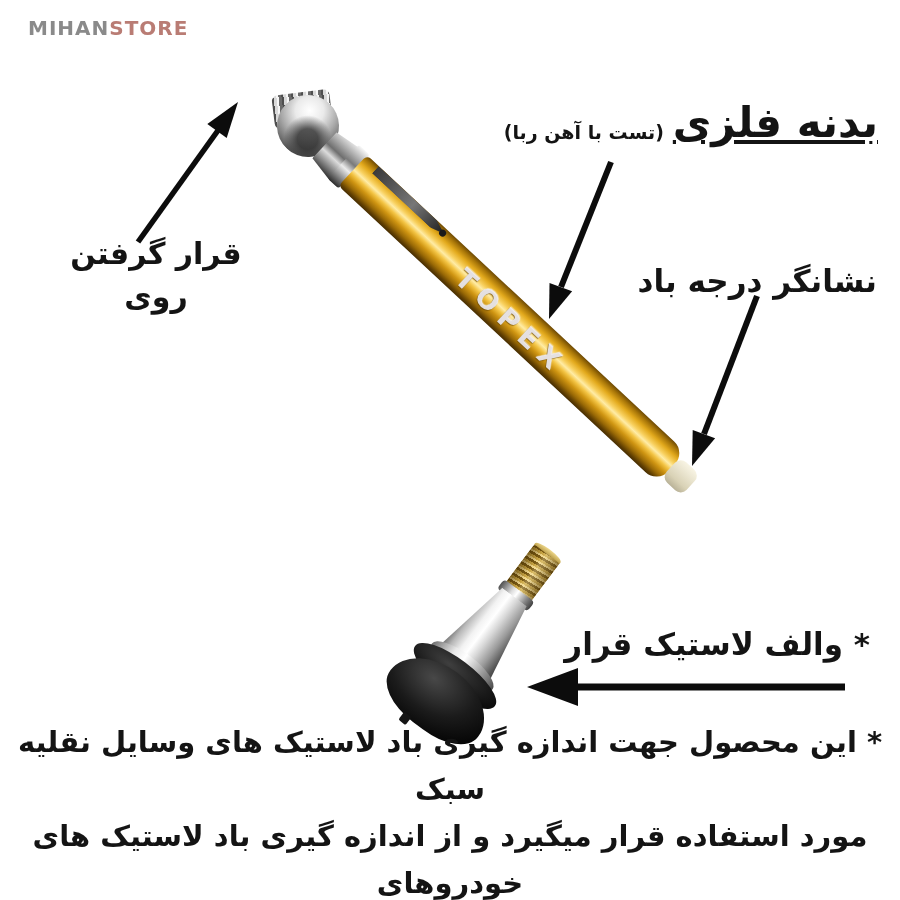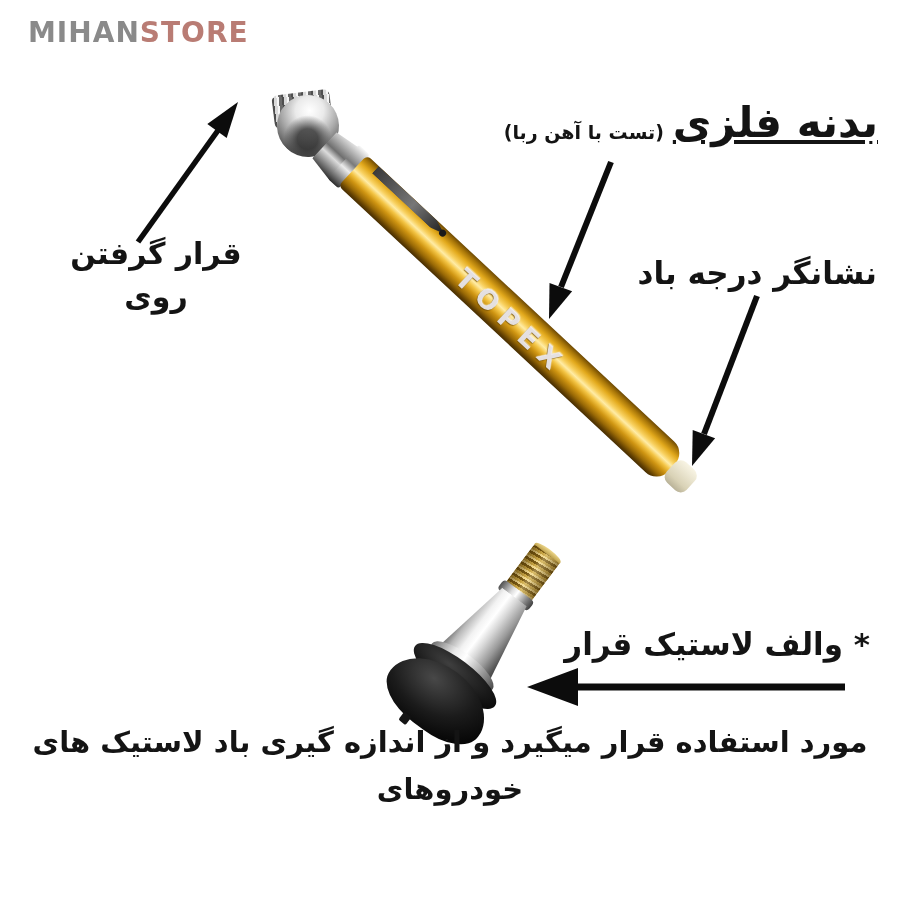--- a/index.html
+++ b/index.html
@@ -3,31 +3,31 @@
 <meta charset="utf-8">
 <style>
   html, body { margin:0; padding:0; }
   body {
     width:900px; height:900px; position:relative; overflow:hidden;
     background:#ffffff; font-family:"DejaVu Sans", sans-serif; color:#161616;
   }
   .abs { position:absolute; }
 
   
-  .logo { left:28px; top:16px; font-size:28px; font-weight:bold; letter-spacing:1px; }
+  .logo { left:28px; top:16px; font-size:20px; font-weight:bold; letter-spacing:1px; }
   .logo .p1 { color:#8a8a8a; }
   .logo .p2 { color:#b97c74; }
 
   
   .fa { direction:rtl; color:#141414; font-weight:bold; }
   .ann-metal { top:98px; right:22px; display:flex; align-items:center; gap:9px; direction:rtl; }
   .ann-metal .main { font-size:42px; font-weight:bold;text-decoration:underline; }
   .ann-metal .sub  { font-size:19px; font-weight:bold; margin-top:18px; }
   .ann-left  { left:34px; top:232px; width:244px; text-align:center; font-size:30px; line-height:43px; }
-  .ann-right { right:23px; top:255px; font-size:31px; }
+  .ann-right { right:23px; top:263px; font-size:31px; }
   .ann-valve { right:30px; top:626px; font-size:31px; }
   .footnote  { left:10px; right:10px; top:719px; text-align:center; font-size:29px; line-height:47px; }
 
   
   svg.arrows { left:0; top:0; width:900px; height:900px; pointer-events:none; }
   svg.arrows line { stroke:#0c0c0c; }
   svg.arrows polygon { fill:#0c0c0c; }
 
   
   .pen { left:255px; top:67px; width:640px; height:130px;
@@ -135,15 +135,16 @@
 
 <div class="abs ann-left fa">
   <div>قرار گرفتن روی</div>
 </div>
 
 <div class="abs ann-right fa">نشانگر درجه باد</div>
 
 <div class="abs ann-valve fa">* والف لاستیک قرار</div>
 
 <div class="abs footnote fa">
+  <div>* این محصول جهت اندازه گیری باد لاستیک های وسایل نقلیه سبک</div>
   <div>مورد استفاده قرار میگیرد و از اندازه گیری باد لاستیک های خودروهای</div>
 
 </div>
 
 </body></html>

